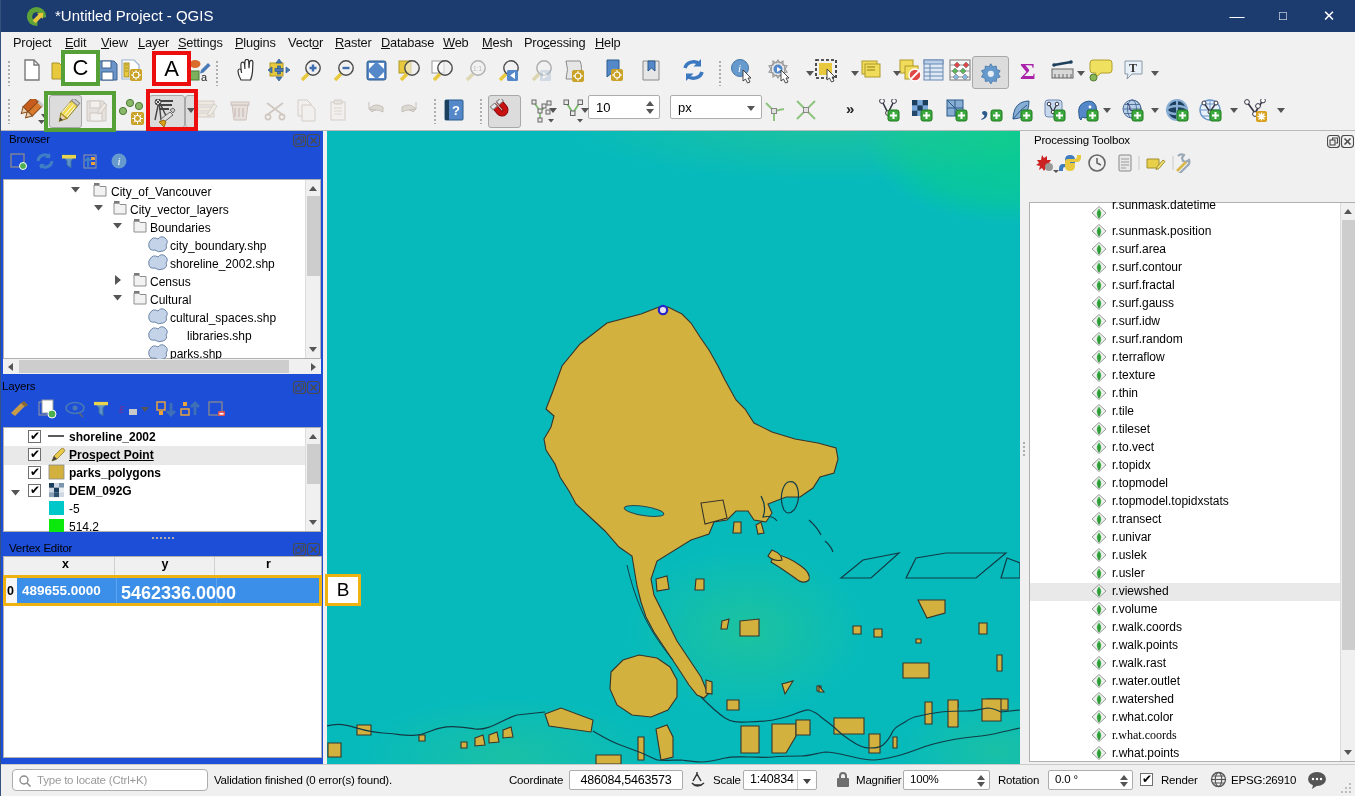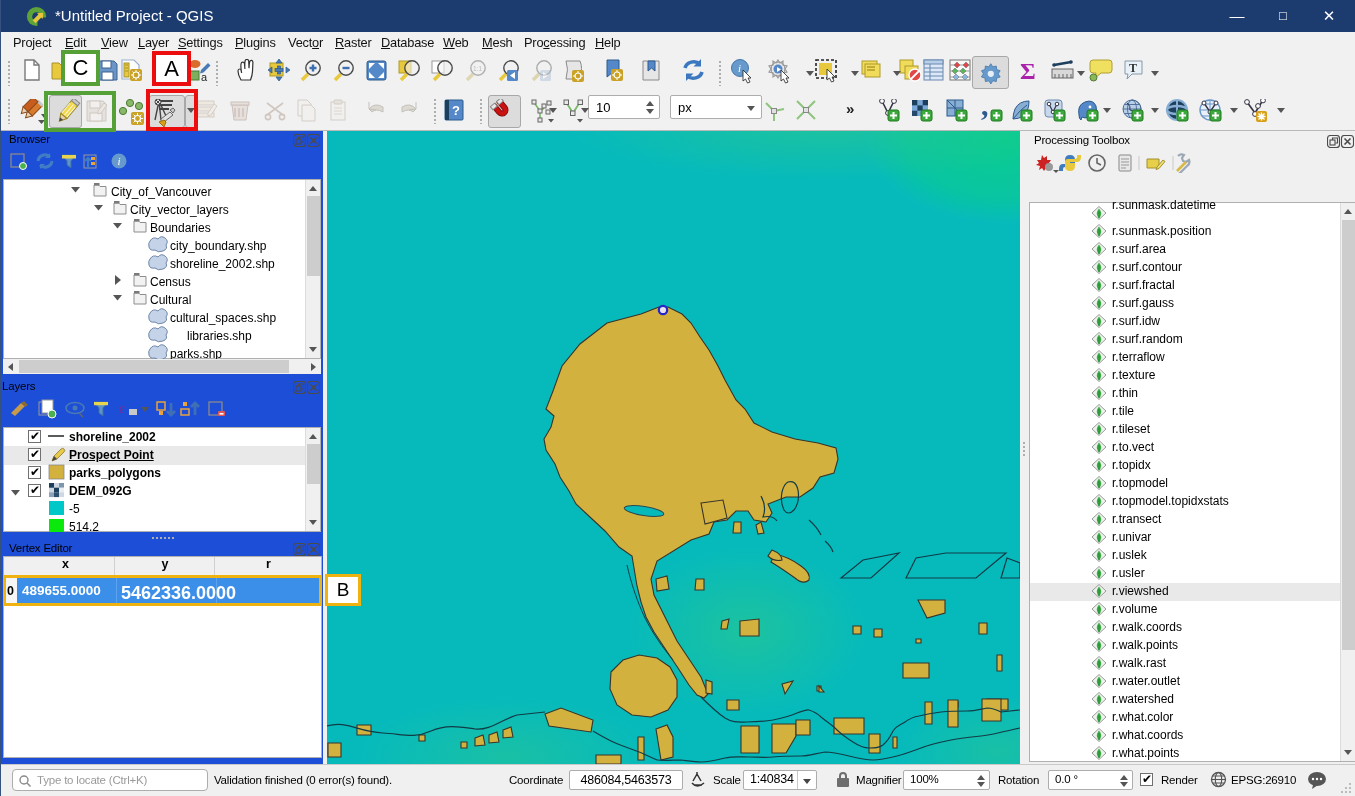--- a/index.html
+++ b/index.html
@@ -957,21 +957,21 @@
   <div class="titem" style="left:85px;top:417px;">r.uslek</div>
   <div class="titem" style="left:85px;top:435px;">r.usler</div>
   <div class="titem" style="left:85px;top:453px;">r.viewshed</div>
   <div class="titem" style="left:85px;top:471px;">r.volume</div>
   <div class="titem" style="left:85px;top:489px;">r.walk.coords</div>
   <div class="titem" style="left:85px;top:507px;">r.walk.points</div>
   <div class="titem" style="left:85px;top:525px;">r.walk.rast</div>
   <div class="titem" style="left:85px;top:543px;">r.water.outlet</div>
   <div class="titem" style="left:85px;top:561px;">r.watershed</div>
   <div class="titem" style="left:85px;top:579px;">r.what.color</div>
-  <div class="titem" style="left:85px;top:597px;">r.what.coords</div>
+  <div class="titem" style="left:85px;top:597px;font-family:Liberation Serif, serif;">r.what.coords</div>
   <div class="titem" style="left:85px;top:615px;">r.what.points</div>
 </div>
 <div class="annbox" style="left:60px;top:50px;width:39px;height:36px;border:4px solid #55a138;">C</div>
 <div class="annbox" style="left:151px;top:51px;width:39px;height:35px;border:4px solid #ec0e0e;">A</div>
 <div class="annrect" style="left:43px;top:91px;width:72px;height:41px;border:4px solid #55a138;"></div>
 <div class="annrect" style="left:145px;top:89px;width:52px;height:42px;border:4px solid #ec0e0e;"></div>
 <div class="annbox" style="left:324px;top:574px;width:36px;height:32px;border:3px solid #eeb211;font-size:19px;">B</div>
 <div class="abs" id="status">
   <div class="sbox" style="left:11px;top:4px;width:196px;height:22px;border-radius:4px;">
     <svg style="position:absolute;left:5px;top:4px" width="14" height="14" viewBox="0 0 14 14">

